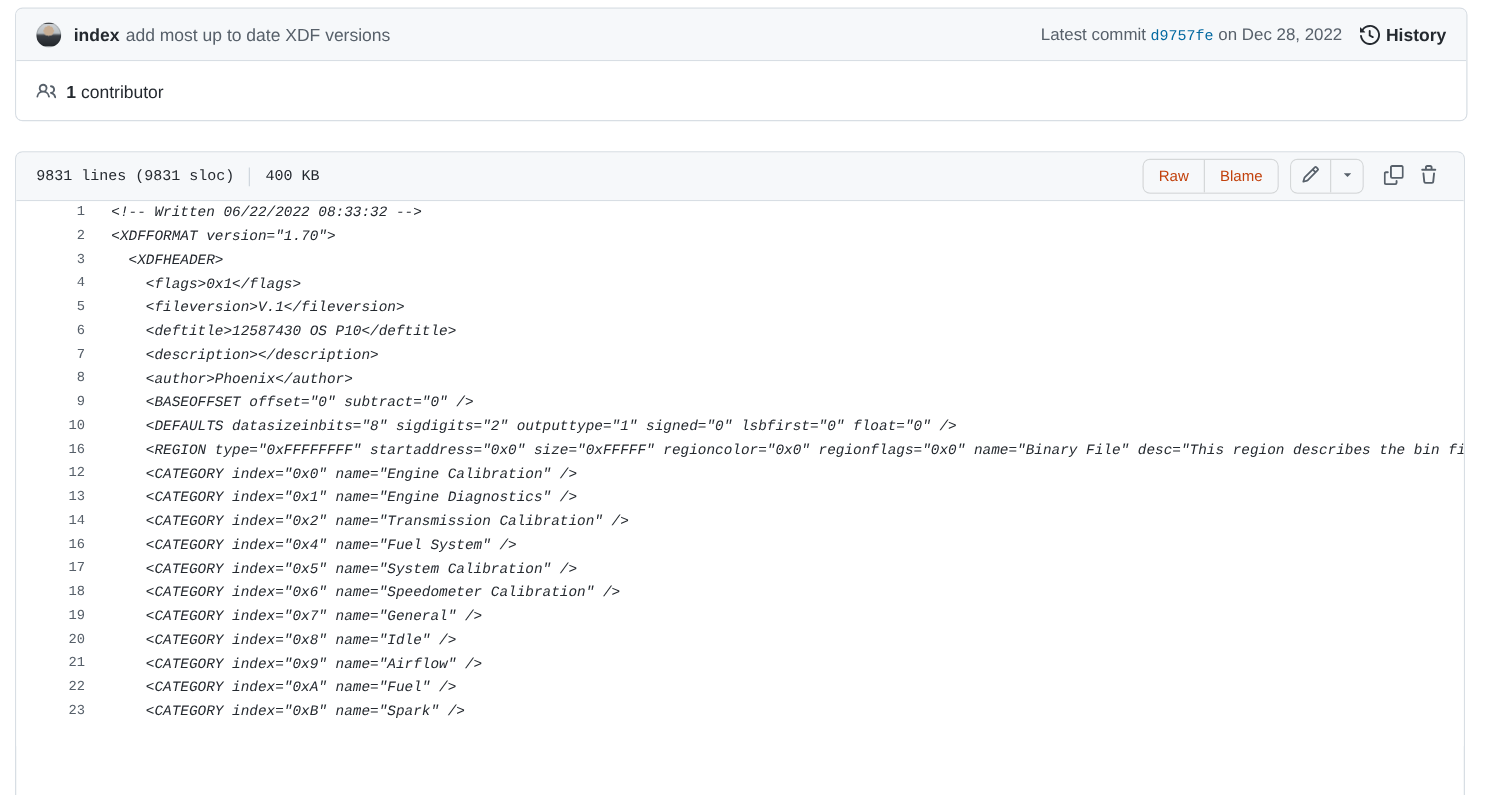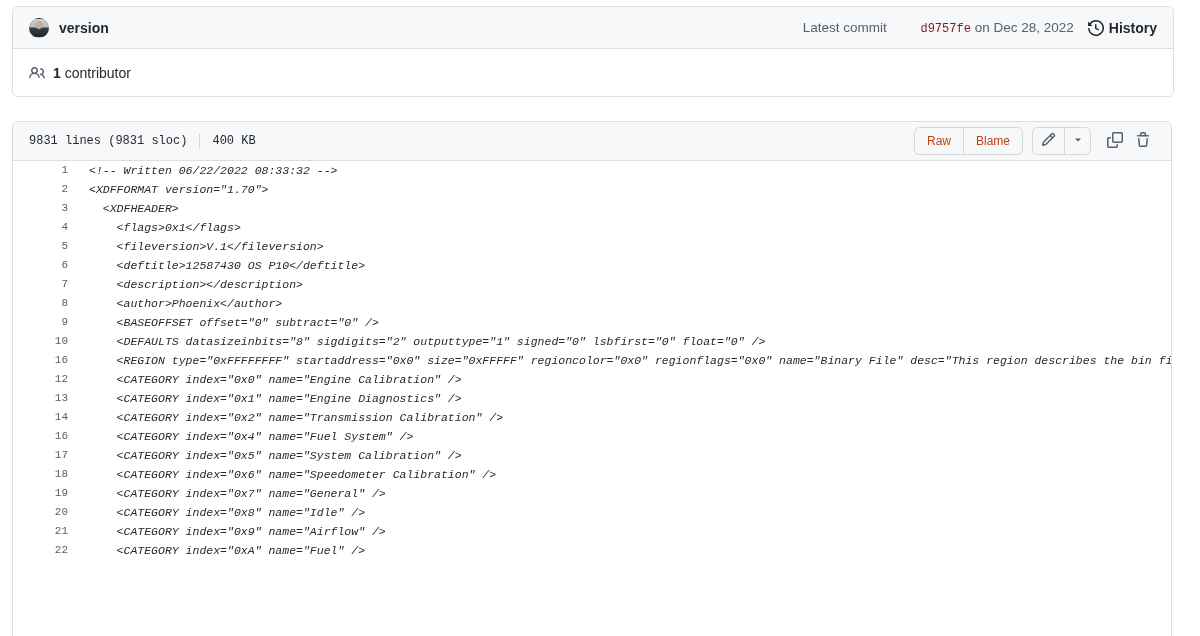--- a/index.html
+++ b/index.html
@@ -71,22 +71,21 @@
     white-space: nowrap;
   }
   .commit-meta {
     color: #57606a;
     font-size: 13.5px;
     margin-right: 14px;
   }
   .commit-meta .sha {
     font-family: "Liberation Mono", monospace;
     font-size: 12px;
-    color: #7f1d1d;
-    margin-left: 30px;
+    color: #0369a1;
   }
   .history-link {
     display: flex;
     align-items: center;
     color: #24292f;
     font-weight: bold;
     font-size: 14px;
     text-decoration: none;
     cursor: pointer;
   }
@@ -237,21 +236,22 @@
 </style>
 </head>
 <body>
 
 <div class="page">
 
   <div class="commit-card">
 
     <div class="commit-row">
       <div class="avatar"></div>
-      <span class="commit-author">version</span>
+      <span class="commit-author">index</span>
+      <span class="commit-message">add most up to date XDF versions</span>
 
       <div class="commit-right">
         <span class="commit-meta"><span>Latest commit</span>
           <span class="sha">d9757fe</span>
           <span>on</span>
           <span>Dec 28, 2022</span></span>
 
         <a class="history-link">
           <span class="ico">
             <svg width="16" height="16" viewBox="0 0 16 16" fill="currentColor" aria-hidden="true">
@@ -406,18 +406,22 @@
               <td class="lc">    &lt;CATEGORY index="0x8" name="Idle" /&gt;</td>
             </tr>
             <tr>
               <td class="ln">21</td>
               <td class="lc">    &lt;CATEGORY index="0x9" name="Airflow" /&gt;</td>
             </tr>
             <tr>
               <td class="ln">22</td>
               <td class="lc">    &lt;CATEGORY index="0xA" name="Fuel" /&gt;</td>
             </tr>
+            <tr>
+              <td class="ln">23</td>
+              <td class="lc">    &lt;CATEGORY index="0xB" name="Spark" /&gt;</td>
+            </tr>
           </tbody>
       </table>
     </div>
   </div>
 
 </div>
 
 </body></html>

